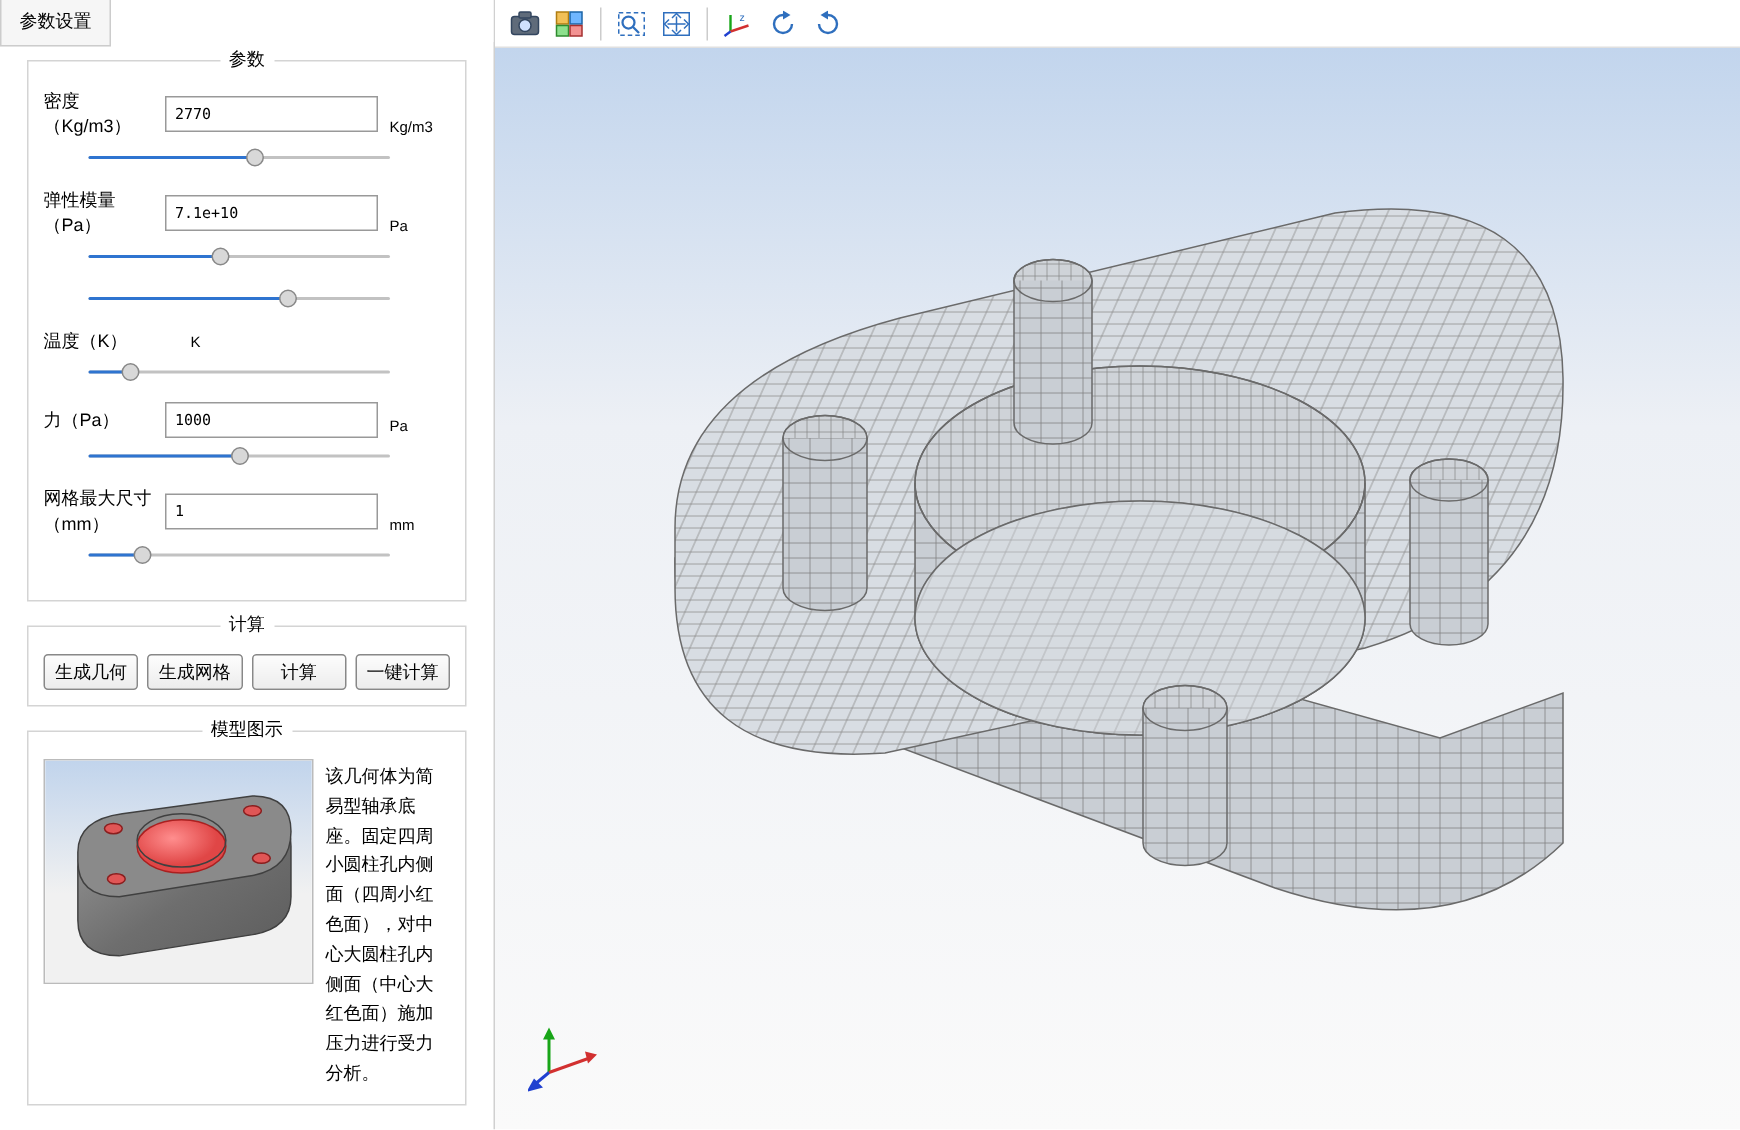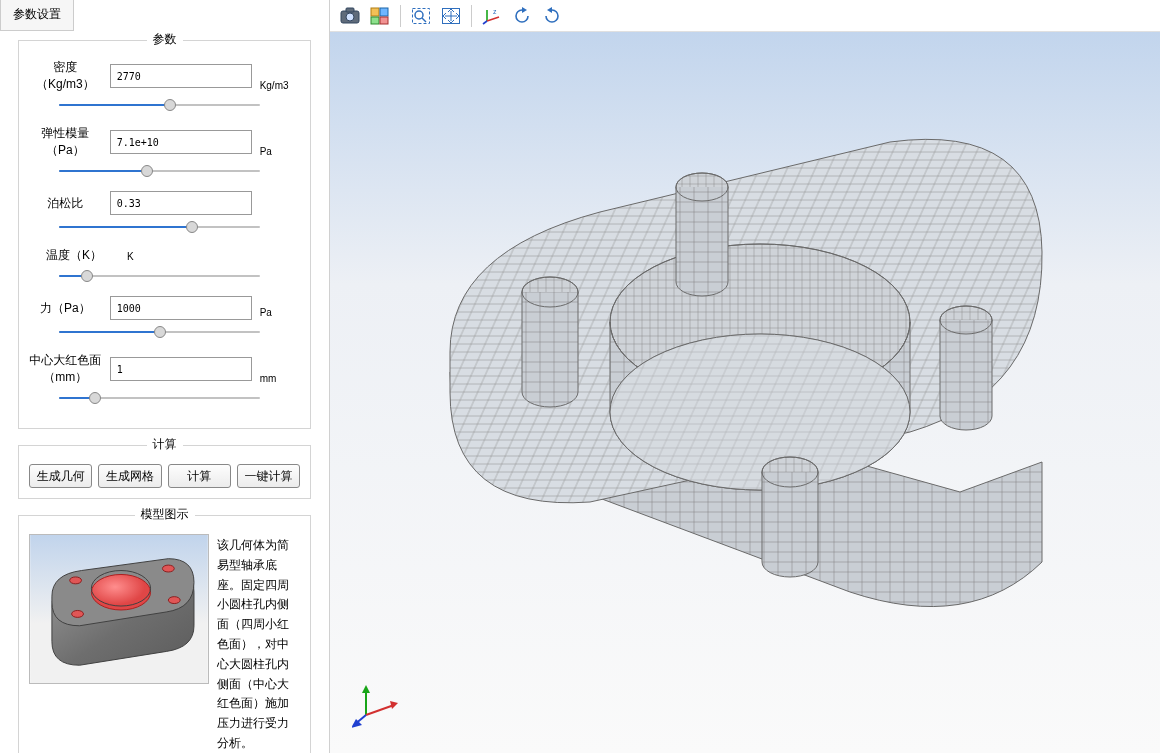--- a/index.html
+++ b/index.html
@@ -65,21 +65,21 @@
     gap: 4px;
     margin-bottom: 12px;
   }
   .param-top {
     display: flex;
     align-items: center;
     gap: 8px;
   }
   .param-label {
     width: 90px;
-    text-align: center;
+    text-align: left;
     font-size: 12px;
   }
   .param-input {
     flex: 0 0 100px;
     height: 24px;
     border: 1px solid #999;
     padding: 0 6px;
     font-size: 10px;
     font-family: Consolas, monospace;
   }
@@ -250,25 +250,20 @@
       <input class="param-input" value="7.1e+10" style="">
       <span class="param-unit">Pa</span>
     </div>
     <div class="slider">
       <div class="slider-track"></div>
       <div class="slider-fill" style="width:44%"></div>
       <div class="slider-thumb" style="left:44%"></div>
     </div>
         </div>
         <div class="param-row">
-    <div class="param-top">
-      <span class="param-label">泊松比</span>
-      <input class="param-input" value="0.33" style="">
-      <span class="param-unit"></span>
-    </div>
     <div class="slider">
       <div class="slider-track"></div>
       <div class="slider-fill" style="width:66%"></div>
       <div class="slider-thumb" style="left:66%"></div>
     </div>
         </div>
         <div class="param-row">
     <div class="param-top">
       <span class="param-label">温度（K）</span>
       <span class="param-unit">K</span>
@@ -286,21 +281,21 @@
       <span class="param-unit">Pa</span>
     </div>
     <div class="slider">
       <div class="slider-track"></div>
       <div class="slider-fill" style="width:50%"></div>
       <div class="slider-thumb" style="left:50%"></div>
     </div>
         </div>
         <div class="param-row">
     <div class="param-top">
-      <span class="param-label">中心大红色面（mm）</span>
+      <span class="param-label">网格最大尺寸（mm）</span>
       <input class="param-input" value="1" style="">
       <span class="param-unit">mm</span>
     </div>
     <div class="slider">
       <div class="slider-track"></div>
       <div class="slider-fill" style="width:18%"></div>
       <div class="slider-thumb" style="left:18%"></div>
     </div>
         </div>
       </div>

